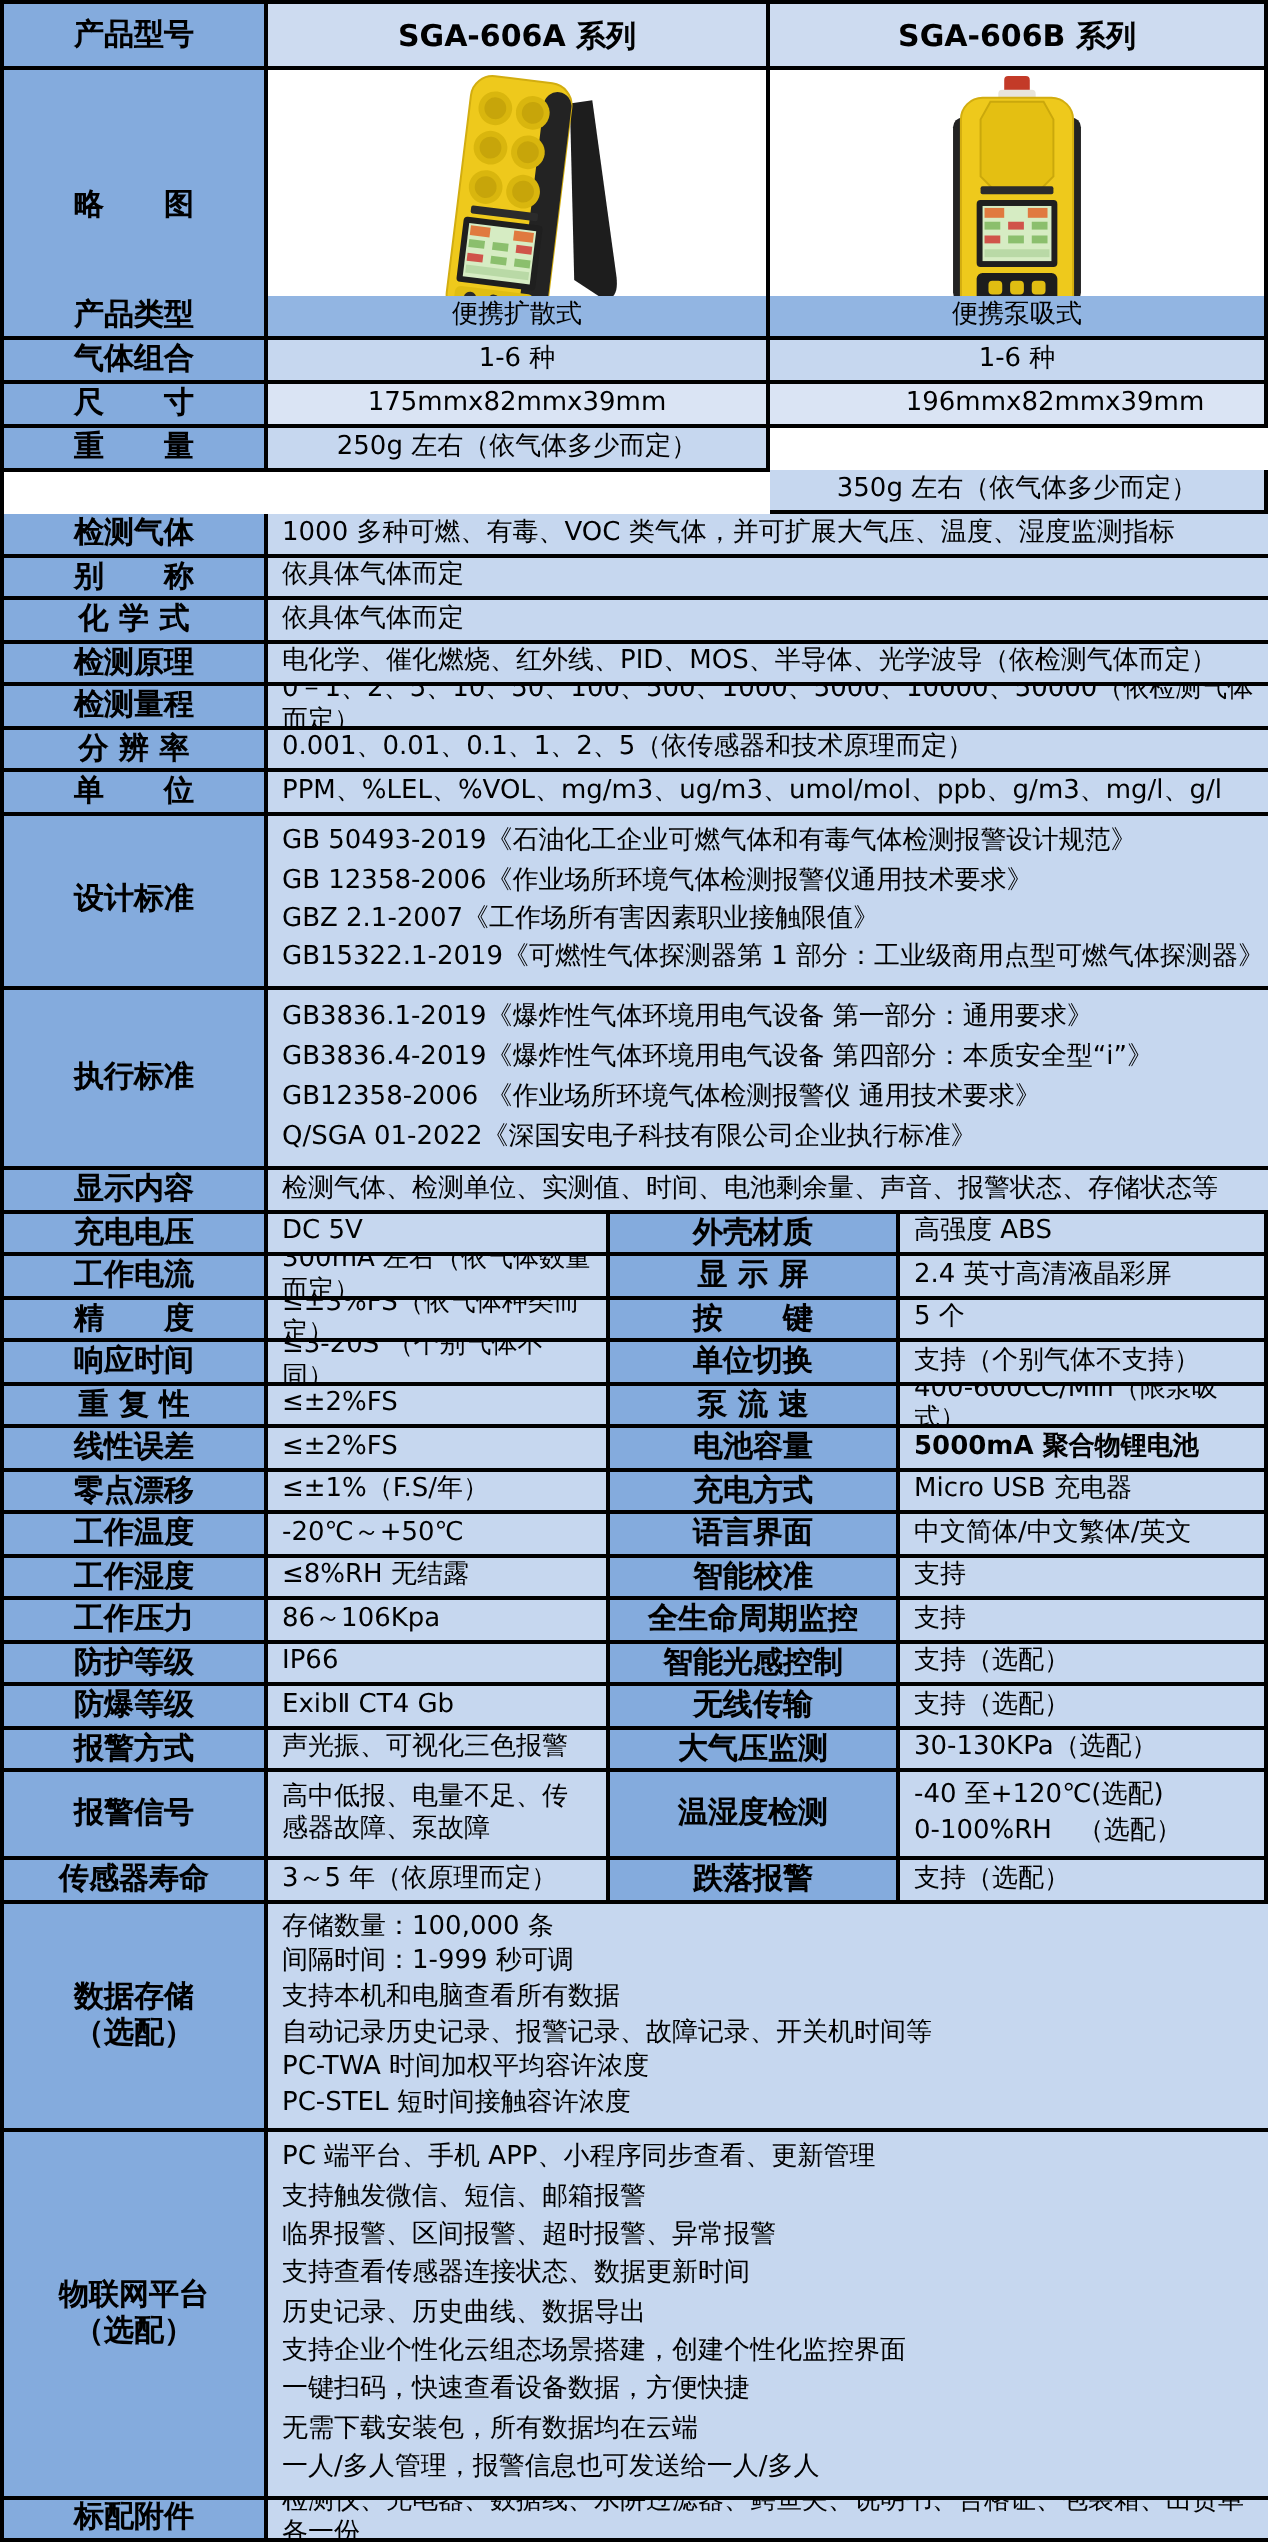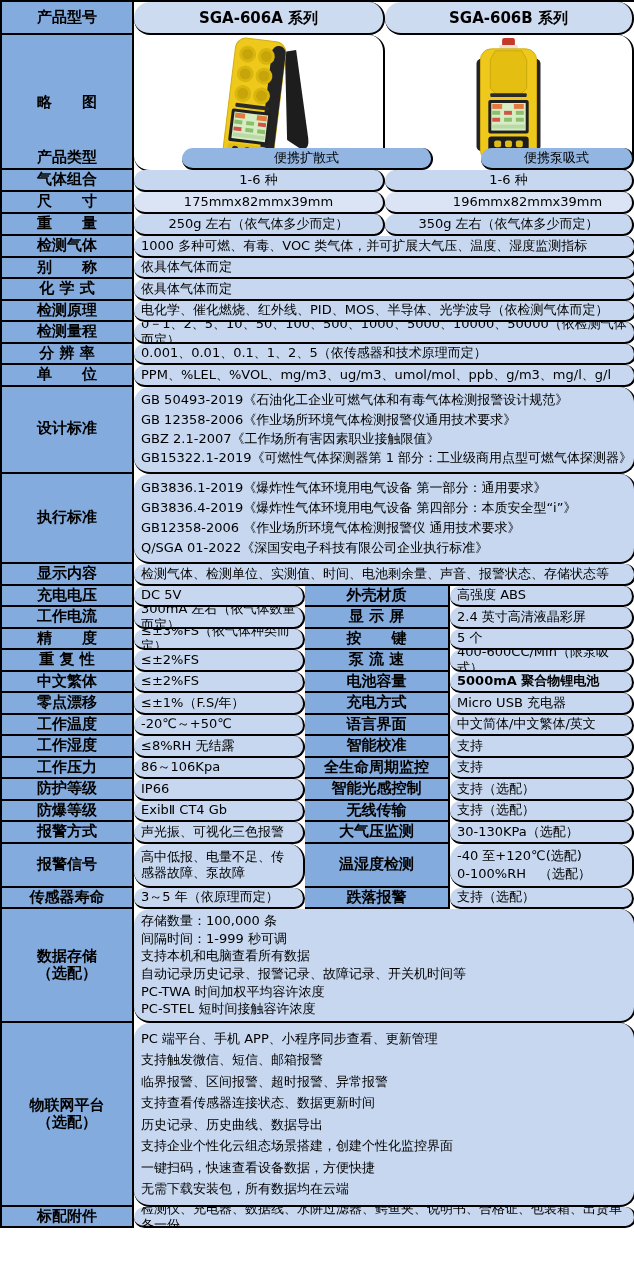--- a/index.html
+++ b/index.html
@@ -9,24 +9,24 @@
   .cell{border-right:2px solid #000;border-bottom:2px solid #000;box-sizing:border-box;overflow:hidden;}
   
   .w-lab{width:132px;flex:0 0 132px;}
   .w-rest{width:502px;flex:0 0 502px;}
   .w-half{width:251px;flex:0 0 251px;}
   .w-v1{width:171px;flex:0 0 171px;}
   .w-l2{width:145px;flex:0 0 145px;}
   .w-v2{width:186px;flex:0 0 186px;}
   
   .lab{background:#84abdd;font-weight:bold;font-size:15px;display:flex;align-items:center;justify-content:center;text-align:center;line-height:1.15;}
-  .val{background:#c6d7ef;font-size:13px;display:flex;align-items:center;padding:0 7px;line-height:1.2;border-radius:16px;}
+  .val{background:#c6d7ef;font-size:13px;display:flex;align-items:center;padding:0 7px;line-height:1.2;}
   .val.center{justify-content:center;padding:0 2px;}
   .val.lighter{background:#dae4f4;}
-  .val.medium{background:#92b5e2;margin-left:48px;}
+  .val.medium{background:#92b5e2;}
   .val.hdr{background:#cddbf0;font-weight:bold;font-size:15px;}
   .val.multi{flex-direction:column;align-items:flex-start;justify-content:space-evenly;padding:2px 7px;}
   .val.imgcell{background:#ffffff;justify-content:center;padding:0;}
   .lab.twoline{flex-direction:column;}
   .ln{white-space:nowrap;}
   .wrapok{white-space:normal;}
   
   .h-head{height:33px;}
   .h-img{height:113px;}
   .h22 .cell{height:22px;}
@@ -132,21 +132,21 @@
     <div class="cell val center" style="flex:1 1 auto;">1-6 种</div>
   </div>
   <div class="row h22">
     <div class="cell lab w-lab">尺　　寸</div>
     <div class="cell val lighter center w-half">175mmx82mmx39mm</div>
     <div class="cell val lighter center" style="flex:1 1 auto;padding-left:40px;">196mmx82mmx39mm</div>
   </div>
   <div class="row h22">
     <div class="cell lab w-lab">重　　量</div>
     <div class="cell val center w-half">250g 左右（依气体多少而定）</div>
-    <div class="cell val center" style="flex:1 1 auto;">350g 左右（依气体多少而定）</div>
+    <div class="cell val center" style="flex:1 1 auto;margin-top:21px;">350g 左右（依气体多少而定）</div>
   </div>
 
   <div class="row h21">
     <div class="cell lab w-lab">检测气体</div>
     <div class="cell val w-rest">
         <span>1000 多种可燃、有毒、VOC 类气体，并可扩展大气压、温度、湿度监测指标</span>
       </div>
   </div>
   <div class="row h21">
     <div class="cell lab w-lab">别　　称</div>
@@ -221,27 +221,33 @@
     <div class="cell lab w-l2">显 示 屏</div>
     <div class="cell val w-v2" style="flex:1 1 auto;">2.4 英寸高清液晶彩屏</div>
   </div>
   <div class="row h21">
     <div class="cell lab w-lab">精　　度</div>
     <div class="cell val w-v1">≤±3%FS（依气体种类而定）</div>
     <div class="cell lab w-l2">按　　键</div>
     <div class="cell val w-v2" style="flex:1 1 auto;">5 个</div>
   </div>
   <div class="row h21">
+    <div class="cell lab w-lab">响应时间</div>
+    <div class="cell val w-v1">≤3-20S （个别气体不同）</div>
+    <div class="cell lab w-l2">单位切换</div>
+    <div class="cell val w-v2" style="flex:1 1 auto;">支持（个别气体不支持）</div>
+  </div>
+  <div class="row h21">
     <div class="cell lab w-lab">重 复 性</div>
     <div class="cell val w-v1">≤±2%FS</div>
     <div class="cell lab w-l2">泵 流 速</div>
     <div class="cell val w-v2" style="flex:1 1 auto;">400-600CC/Min（限泵吸式）</div>
   </div>
   <div class="row h21">
-    <div class="cell lab w-lab">中文繁体</div>
+    <div class="cell lab w-lab">线性误差</div>
     <div class="cell val w-v1">≤±2%FS</div>
     <div class="cell lab w-l2">电池容量</div>
     <div class="cell val w-v2" style="flex:1 1 auto;font-weight:bold;">5000mA 聚合物锂电池</div>
   </div>
   <div class="row h21">
     <div class="cell lab w-lab">零点漂移</div>
     <div class="cell val w-v1">≤±1%（F.S/年）</div>
     <div class="cell lab w-l2">充电方式</div>
     <div class="cell val w-v2" style="flex:1 1 auto;">Micro USB 充电器</div>
   </div>
@@ -318,20 +324,21 @@
     </div>
     <div class="cell val multi w-rest">
       <div class="ln">PC 端平台、手机 APP、小程序同步查看、更新管理</div>
       <div class="ln">支持触发微信、短信、邮箱报警</div>
       <div class="ln">临界报警、区间报警、超时报警、异常报警</div>
       <div class="ln">支持查看传感器连接状态、数据更新时间</div>
       <div class="ln">历史记录、历史曲线、数据导出</div>
       <div class="ln">支持企业个性化云组态场景搭建，创建个性化监控界面</div>
       <div class="ln">一键扫码，快速查看设备数据，方便快捷</div>
       <div class="ln">无需下载安装包，所有数据均在云端</div>
+      <div class="ln">一人/多人管理，报警信息也可发送给一人/多人</div>
     </div>
   </div>
   <div class="row h-acc">
     <div class="cell lab w-lab">标配附件</div>
     <div class="cell val w-rest">
         <span>检测仪、充电器、数据线、水阱过滤器、鳄鱼夹、说明书、合格证、包装箱、出货单各一份</span>
       </div>
   </div>
 
 </div>

